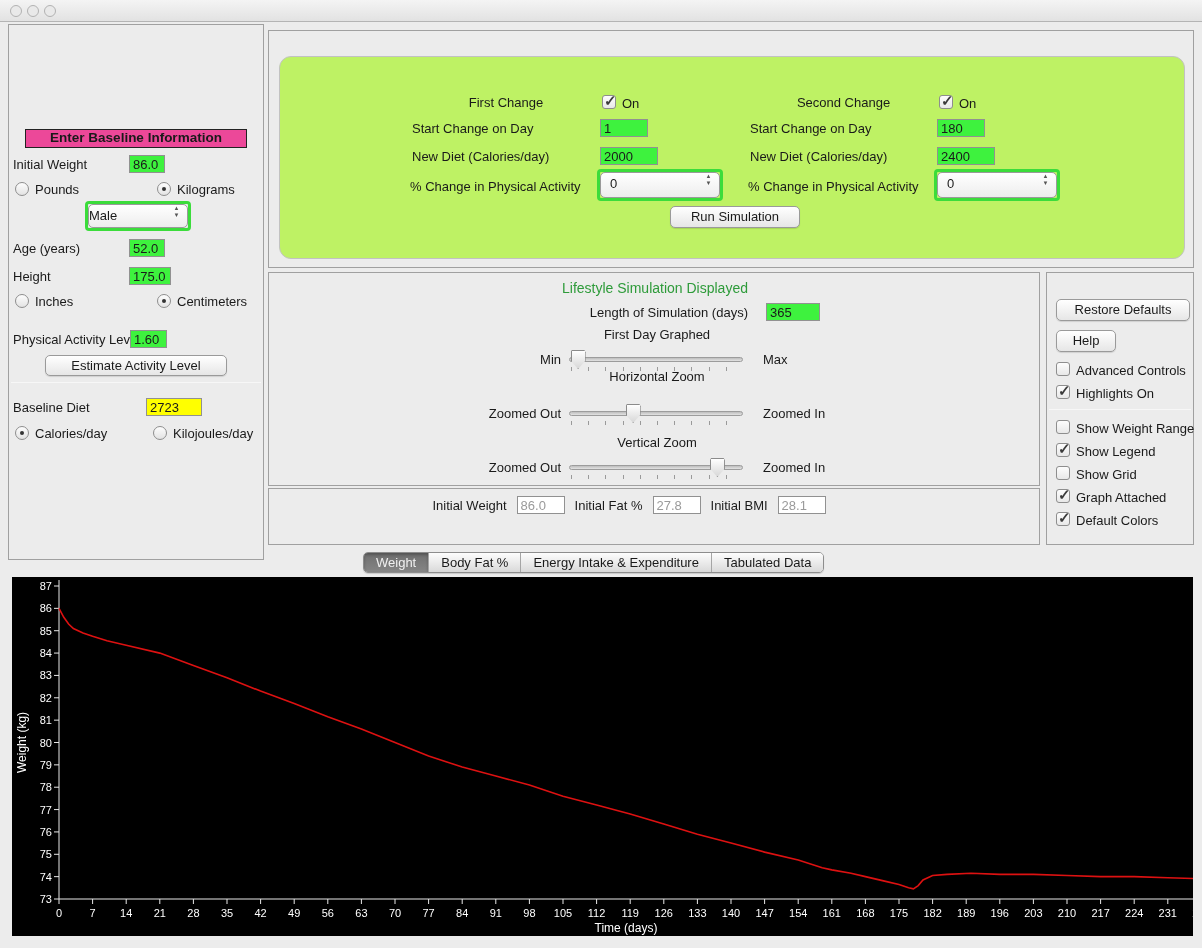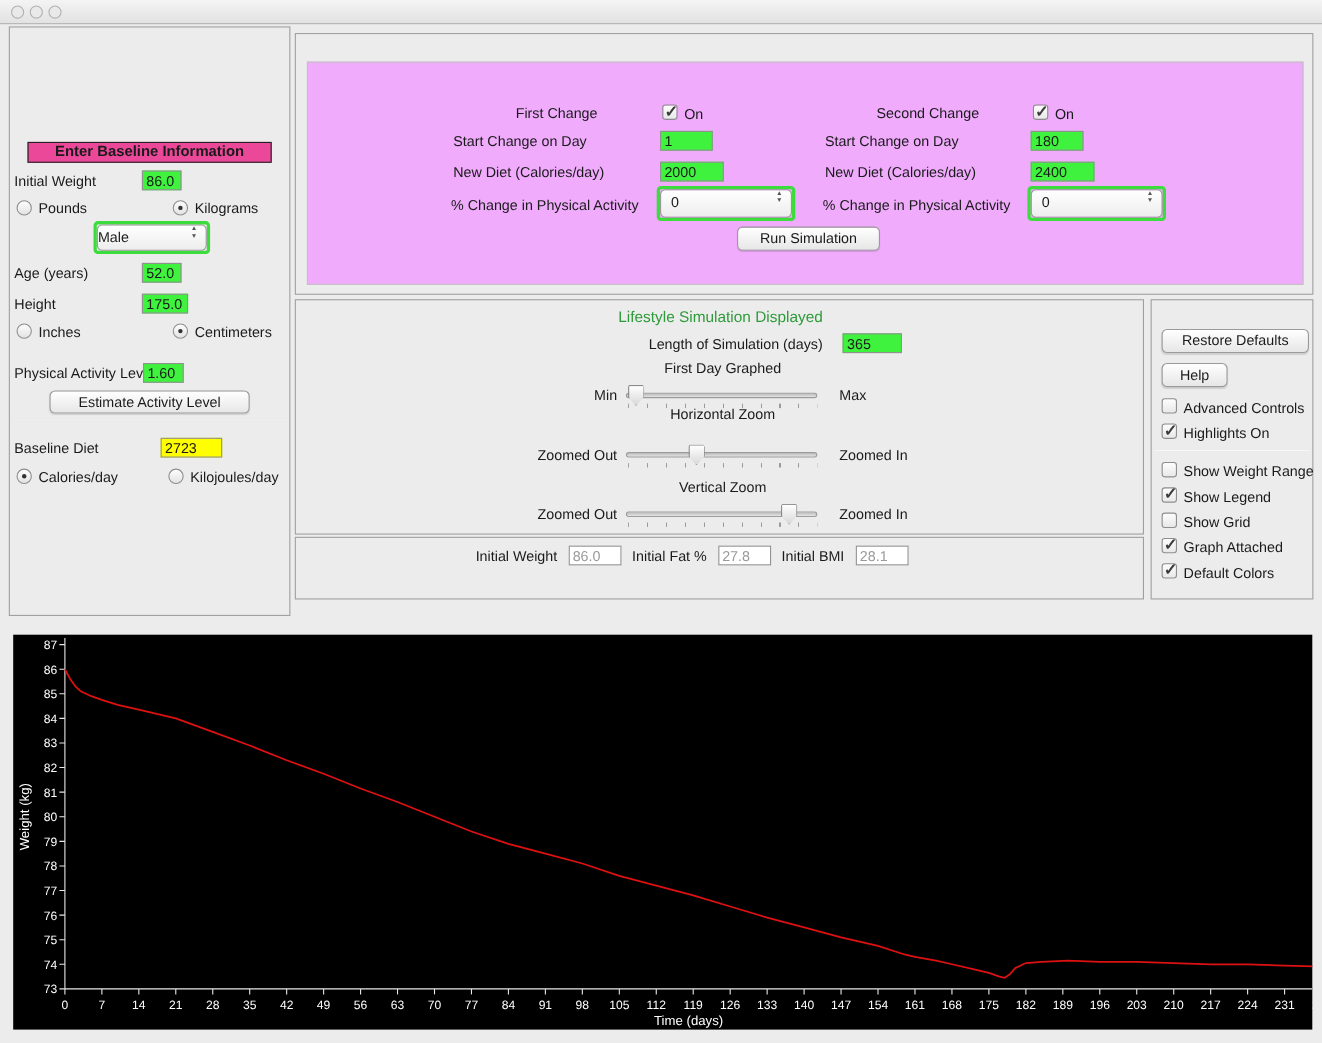--- a/index.html
+++ b/index.html
@@ -59,21 +59,21 @@
   .seg { position:absolute; display:flex; height:21px; border:1px solid #8d8d8d; border-radius:5px;
     overflow:hidden; box-shadow:0 1px 1px rgba(0,0,0,.15); }
   .seg .tab { height:100%; padding:2px 12px 0 12px; background:linear-gradient(#fdfdfd,#d9d9d9);
     border-right:1px solid #a5a5a5; white-space:nowrap; }
   .seg .tab:last-child { border-right:none; }
   .seg .tab.sel { background:linear-gradient(#6f6f6f,#858585); color:#f0f0f0;
     box-shadow:inset 0 2px 3px rgba(0,0,0,.25); }
 
   .divider { position:absolute; height:1px; background:#c9c9c9; border-bottom:1px solid #f7f7f7; }
 
-  .inner-panel { position:absolute; background:#f0abfc; border:1px solid #c2c2c2; border-radius:0; }
+  .inner-panel { position:absolute; background:#bef264; border:1px solid #c2c2c2; border-radius:12px; }
 
   .green-title { color:#2e9b3a; font-size:14px; }
   .bold { font-weight:bold; }
 
   
   .chart-bg { position:absolute; left:12px; top:577px; width:1181px; height:359px; background:#000; }
   svg text { font-family:"Liberation Sans", sans-serif; }
 </style>
 </head>
 <body>
@@ -242,20 +242,26 @@
     <div class="cb on" style="left:9px;top:170px"></div>
     <div class="lbl" style="left:29px;top:171px">Show Legend</div>
     <div class="cb" style="left:9px;top:193px"></div>
     <div class="lbl" style="left:29px;top:194px">Show Grid</div>
     <div class="cb on" style="left:9px;top:216px"></div>
     <div class="lbl" style="left:29px;top:217px">Graph Attached</div>
     <div class="cb on" style="left:9px;top:239px"></div>
     <div class="lbl" style="left:29px;top:240px">Default Colors</div>
   </div>
 
+  <div class="seg" style="left:363px;top:552px">
+    <div class="tab sel">Weight</div>
+    <div class="tab">Body Fat %</div>
+    <div class="tab">Energy Intake &amp; Expenditure</div>
+    <div class="tab">Tabulated Data</div>
+  </div>
 
   <div class="chart-bg">
     <svg id="chart-svg" width="1181" height="359">
         <line x1="47" y1="3" x2="47" y2="322" stroke="#e8e8e8"></line>
         <line x1="47" y1="322" x2="1181" y2="322" stroke="#e8e8e8"></line>
         <line x1="42" y1="322" x2="47" y2="322" stroke="#e8e8e8"></line>
         <text x="40" y="326" text-anchor="end" fill="#fff" font-size="11">73</text>
         <line x1="42" y1="299.64285714285717" x2="47" y2="299.64285714285717" stroke="#e8e8e8"></line>
         <text x="40" y="303.64285714285717" text-anchor="end" fill="#fff" font-size="11">74</text>
         <line x1="42" y1="277.2857142857143" x2="47" y2="277.2857142857143" stroke="#e8e8e8"></line>

